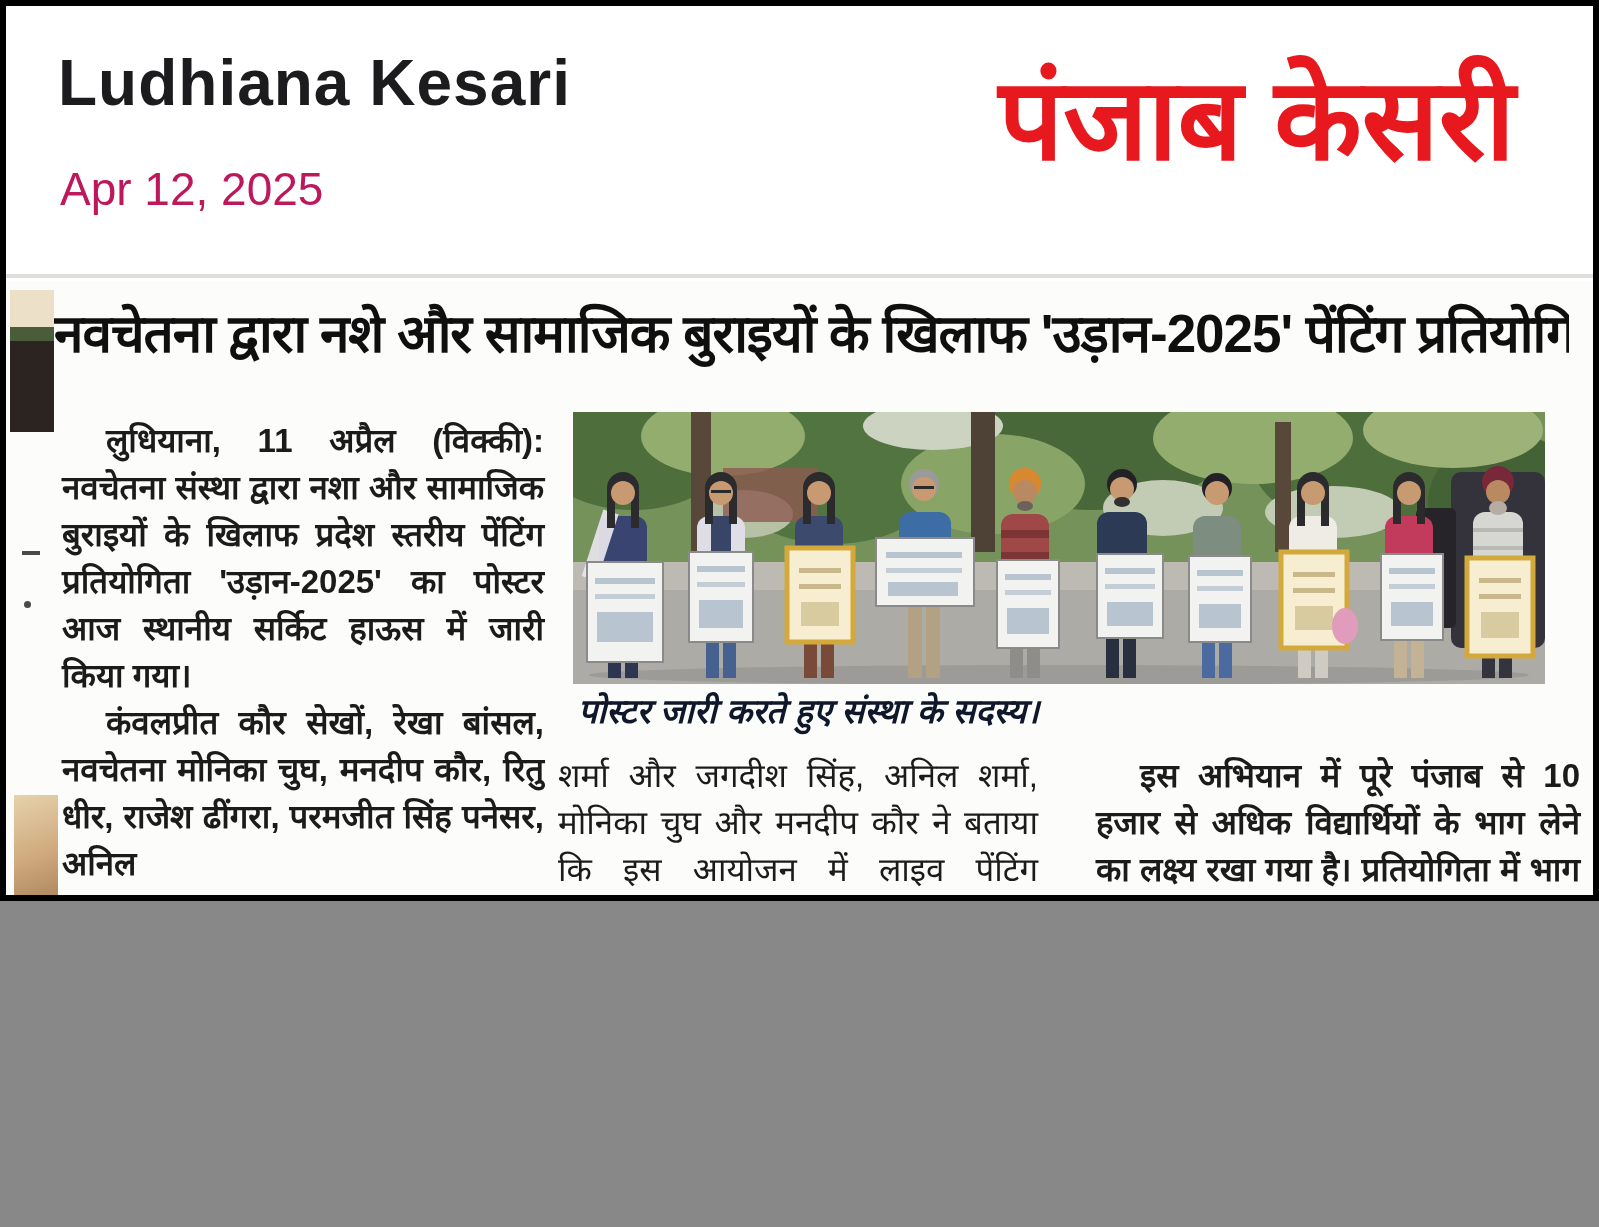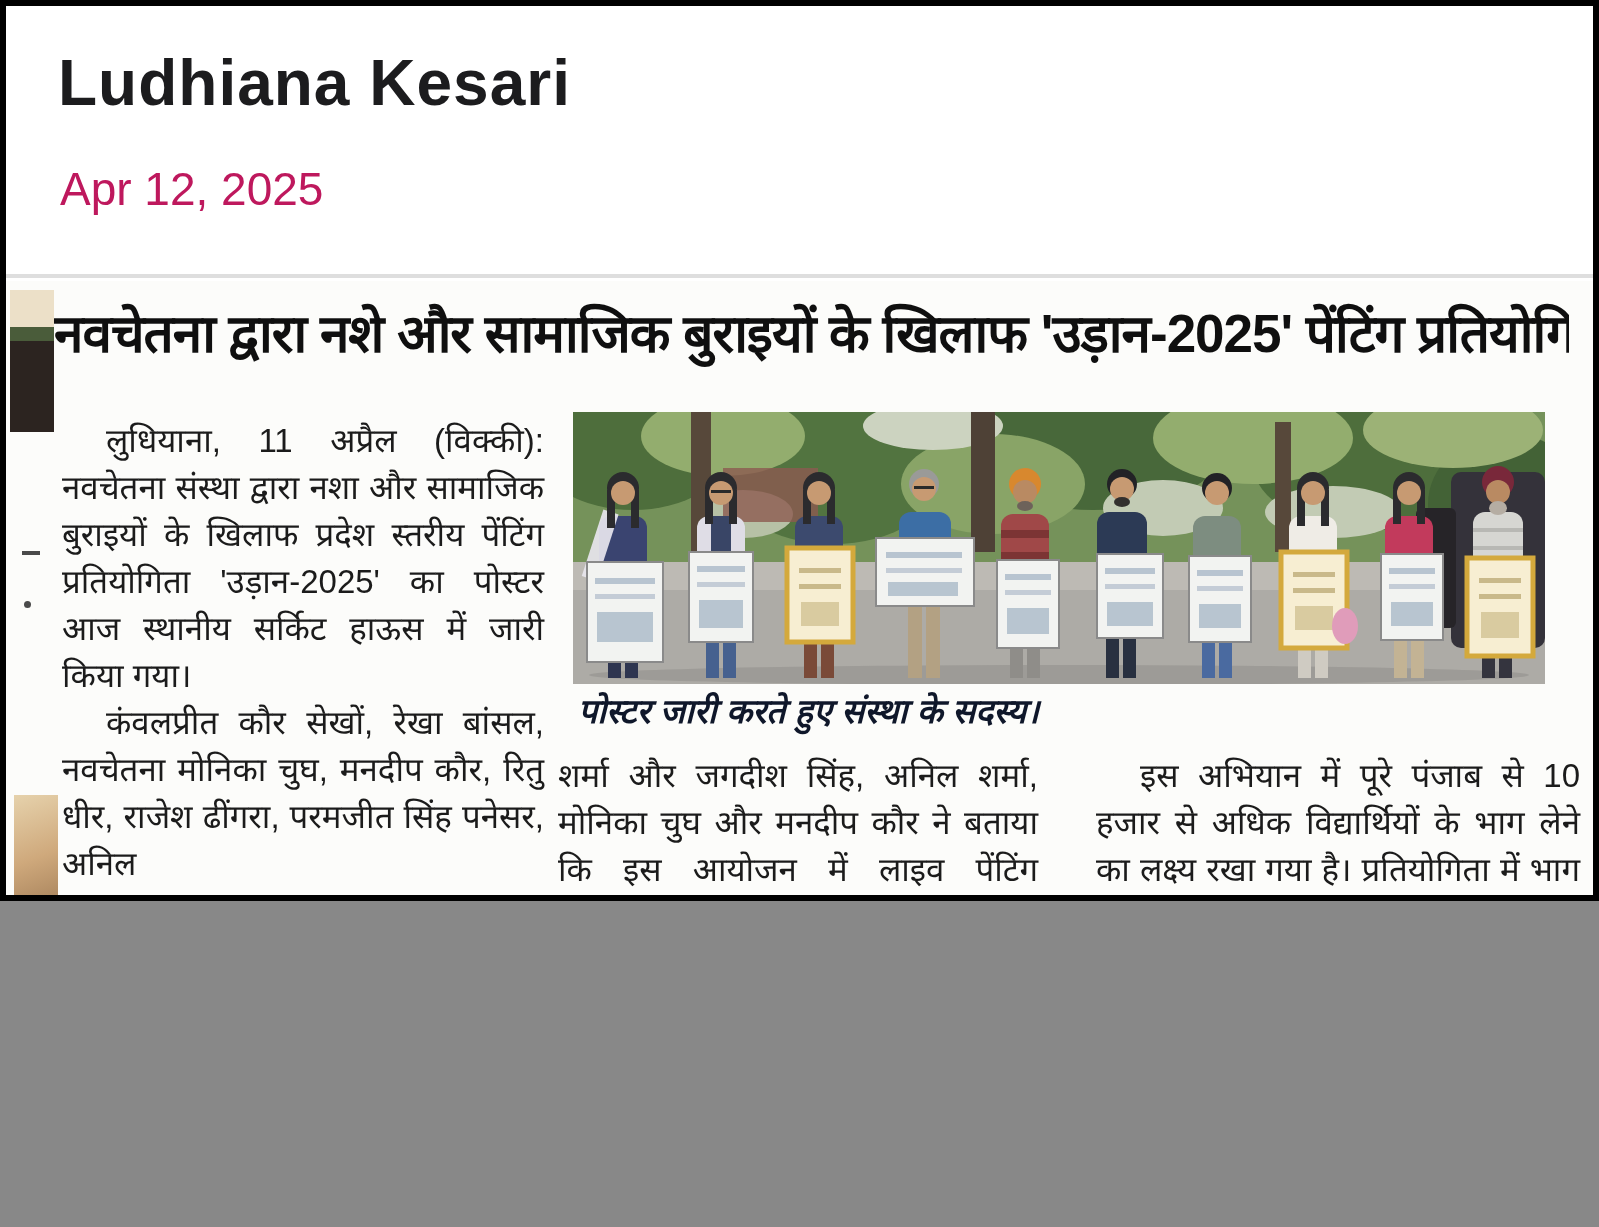--- a/index.html
+++ b/index.html
@@ -44,21 +44,21 @@
     font-size:53px;font-weight:800;color:#0f0f0f;
     letter-spacing:-1px;
     white-space:nowrap;overflow:hidden;
   }
   .col{
     position:absolute;
     font-size:33px;line-height:47px;
     text-align:justify;
   }
   .col p{margin:0;}
-  .col p.indent{text-indent:44px;}
+  .col p.indent{text-indent:44px;font-weight:bold;}
   .left-col{left:56px;top:136px;width:482px;}
   .mid-col{left:552px;top:471px;width:480px;}
   .right-col{left:1090px;top:471px;width:484px;}
   .photo{
     position:absolute;left:567px;top:131px;width:972px;height:272px;
     margin:0;background:#9aa58a;overflow:hidden;
   }
   .photo svg{display:block;width:100%;height:100%;}
   .caption{
     position:absolute;left:572px;top:406px;width:700px;
@@ -82,20 +82,21 @@
   }
   .frag-chars span{display:block;}
 </style>
 </head>
 <body>
 
 <div class="frame">
 
   <div class="pub-title">Ludhiana Kesari</div>
   <div class="pub-date">Apr 12, 2025</div>
+  <div class="logo" id="logo" style="color: rgb(231, 25, 30);">पंजाब केसरी</div>
   <div class="divider"></div>
 
   <section class="clipping">
 
     <aside class="edge-strip">
       <div class="frag1"></div>
       <div class="frag-dash"></div>
       <div class="frag-dot"></div>
       <div class="frag2"></div>
       <div class="frag-chars">

